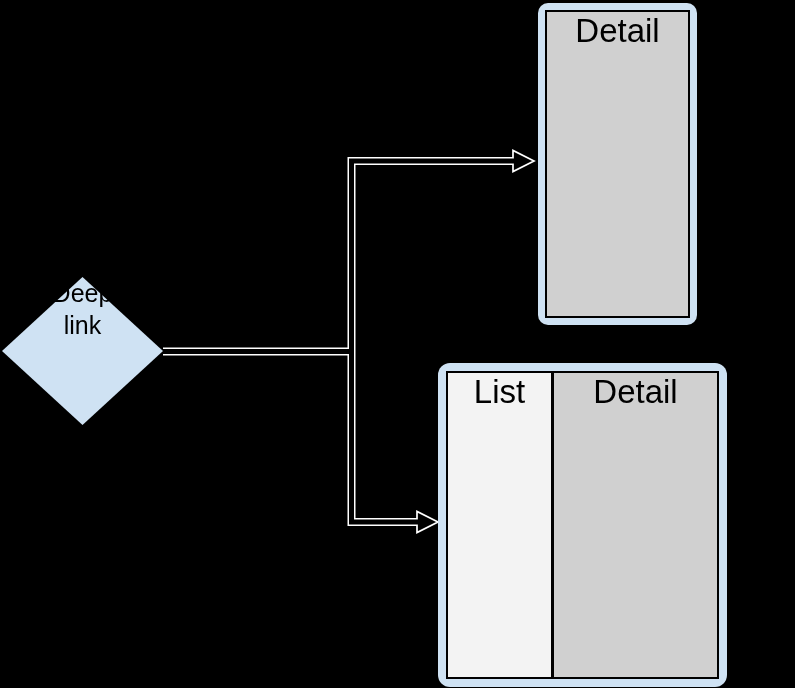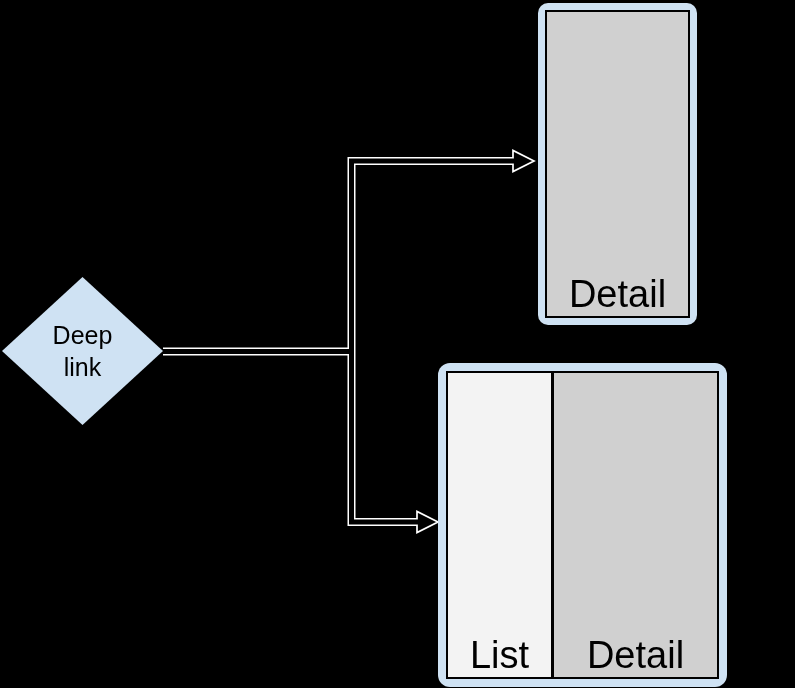--- a/index.html
+++ b/index.html
@@ -22,37 +22,37 @@
     color:var(--label-color);
     overflow:hidden;
   }
   .connectors{position:absolute;left:0;top:0;width:795px;height:688px}
   .conn-outline{fill:none;stroke:var(--connector);stroke-width:8;stroke-linejoin:miter}
   .conn-core{fill:none;stroke:var(--canvas-bg);stroke-width:5;stroke-linejoin:miter}
   .head{fill:var(--canvas-bg);stroke:var(--connector);stroke-width:1.7;stroke-linejoin:miter}
 
   .diamond-wrap{
     position:absolute;left:2px;top:277px;width:161px;height:148px;
-    display:flex;align-items:center;justify-content:center;text-align:center;
+    display:flex;align-items:flex-start;justify-content:center;text-align:center;
   }
   .diamond-shape{
     position:absolute;left:0;top:0;width:100%;height:100%;
     background:var(--node-fill);
     clip-path:polygon(50% 0,100% 50%,50% 100%,0 50%);
   }
   .diamond-label{
     position:relative;
     font-size:25px;line-height:32px;
     white-space:pre-line;
   }
 
   .frame{position:absolute;background:var(--frame-fill);display:flex}
   .frame .pane{
-    display:flex;align-items:flex-end;justify-content:center;
-    font-size:38px;
+    display:flex;align-items:flex-start;justify-content:center;
+    font-size:33px;
   }
   .top-frame{
     left:538px;top:3px;width:159px;height:322px;
     border-radius:10px;padding:7px;
   }
   .top-frame .pane{
     flex:1;
     background:var(--detail-pane-fill);
     border:2px solid var(--pane-border);
   }

